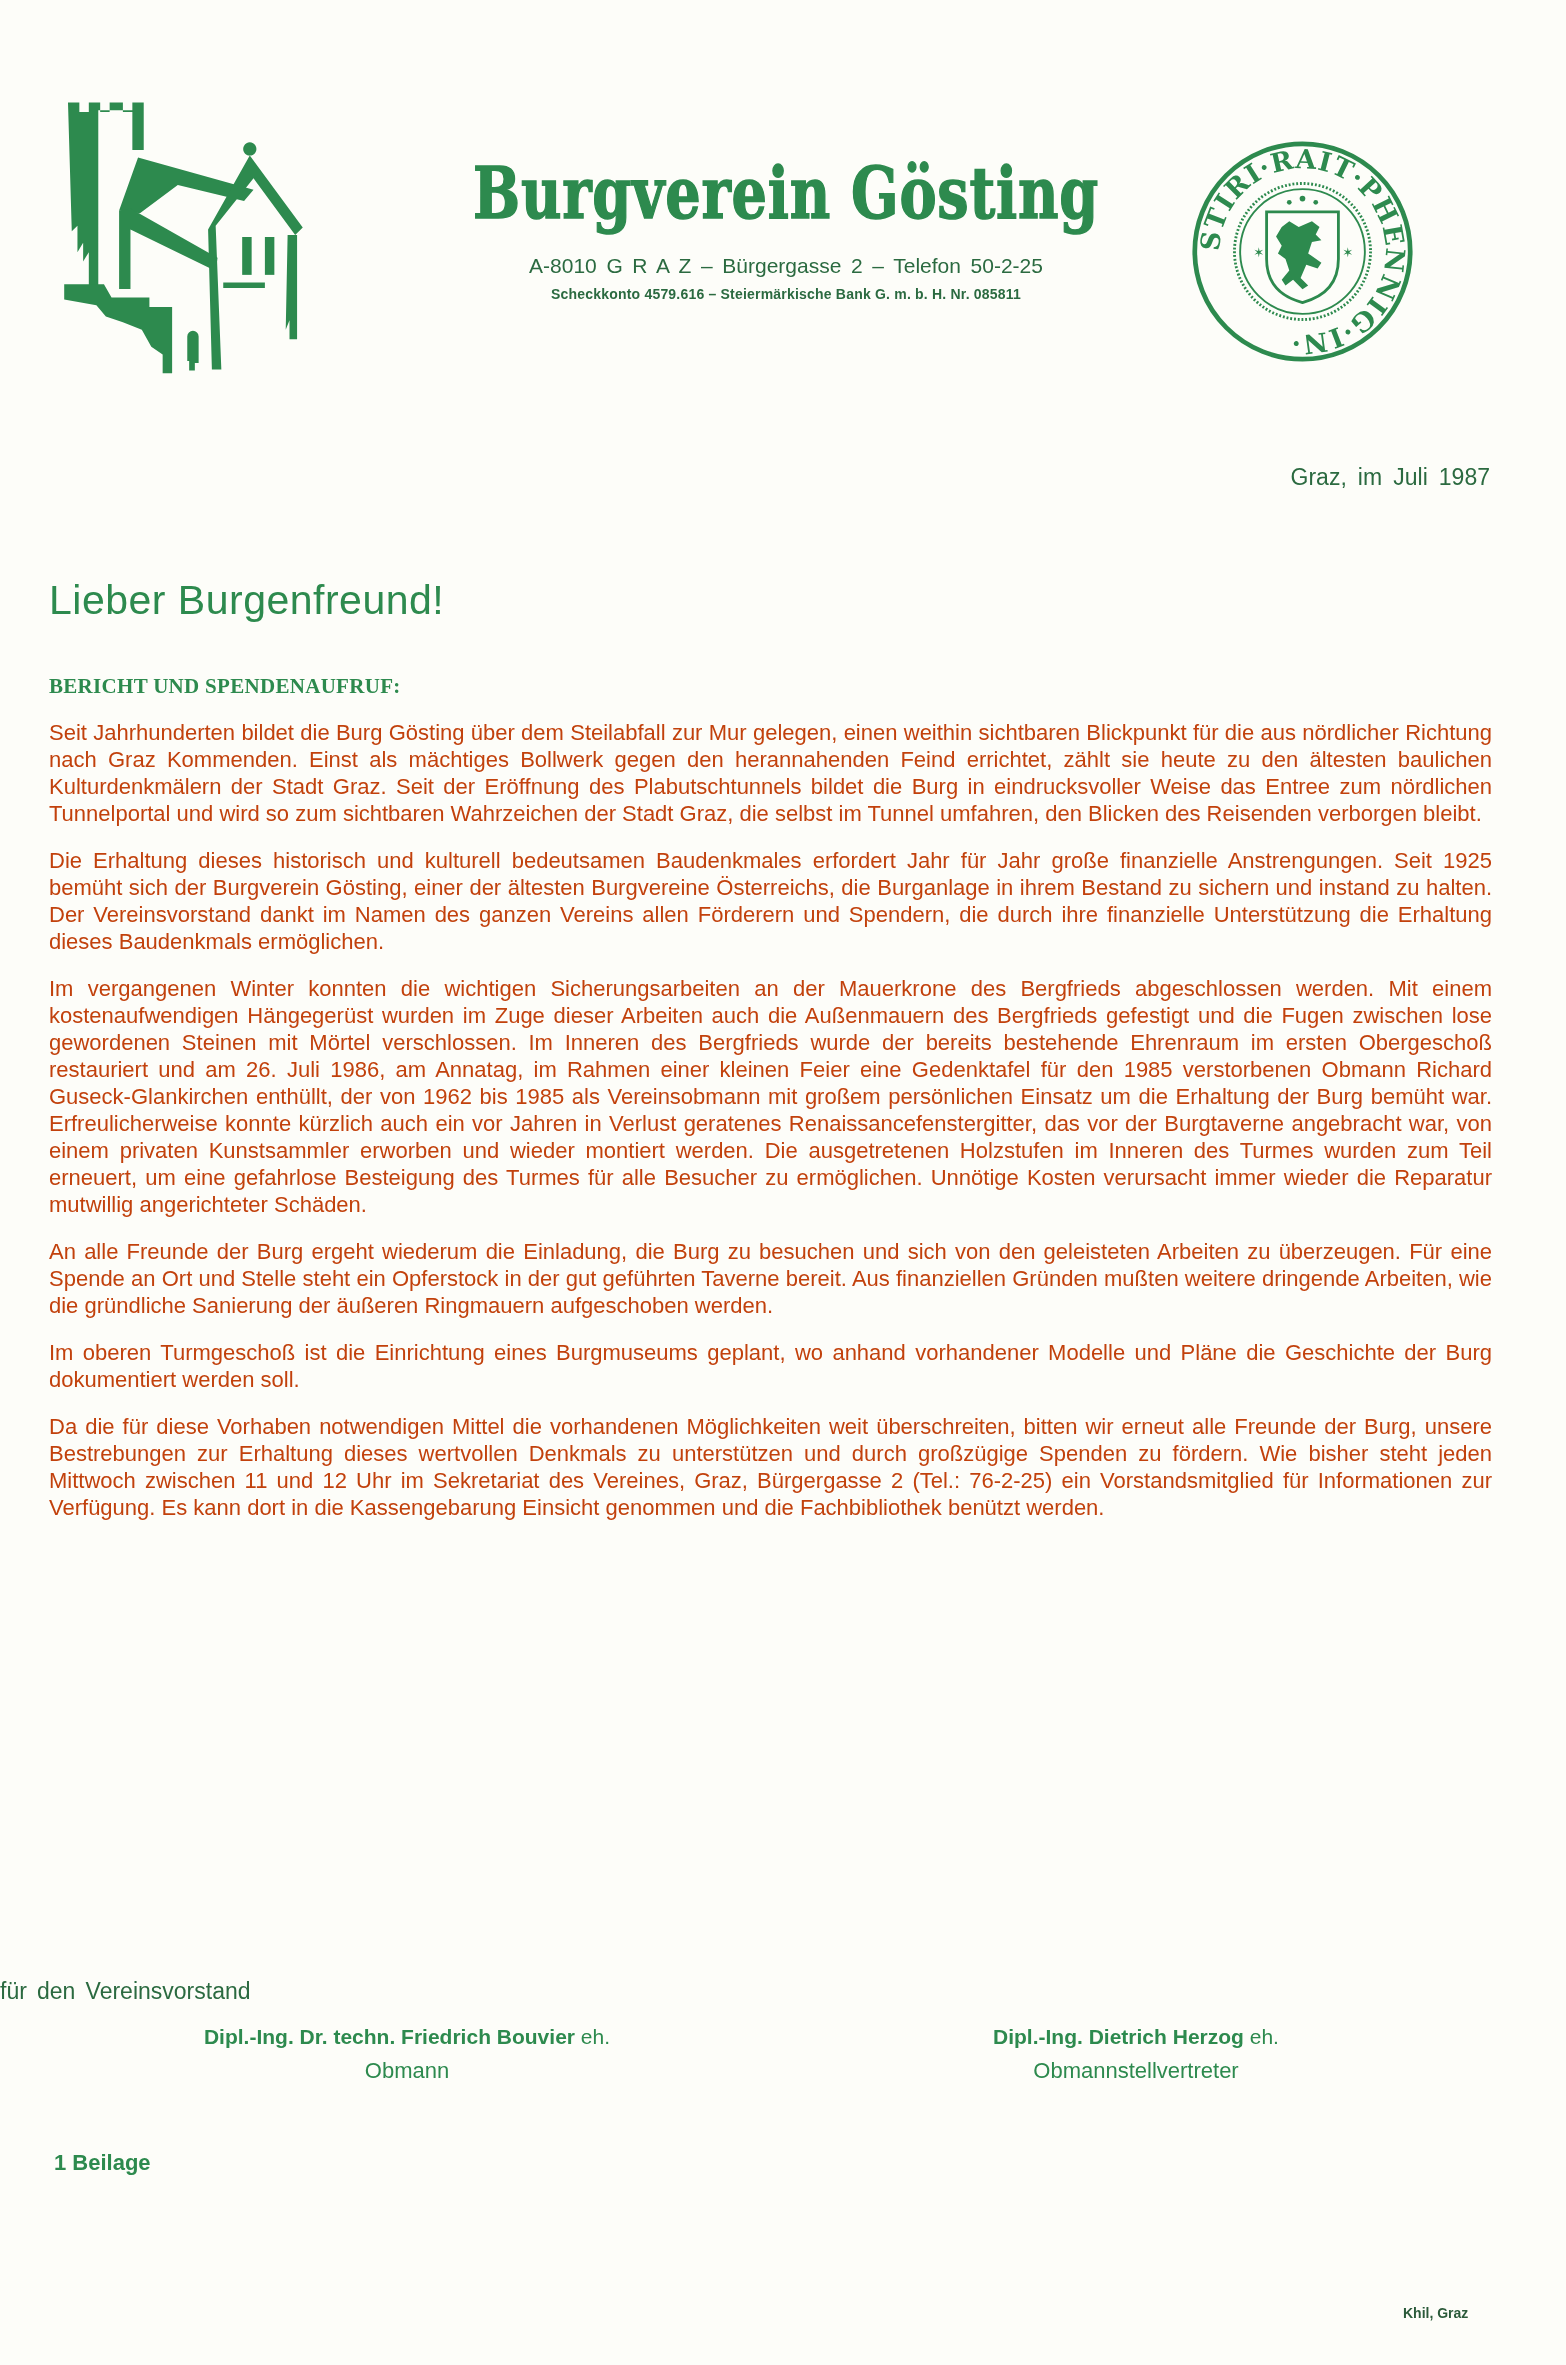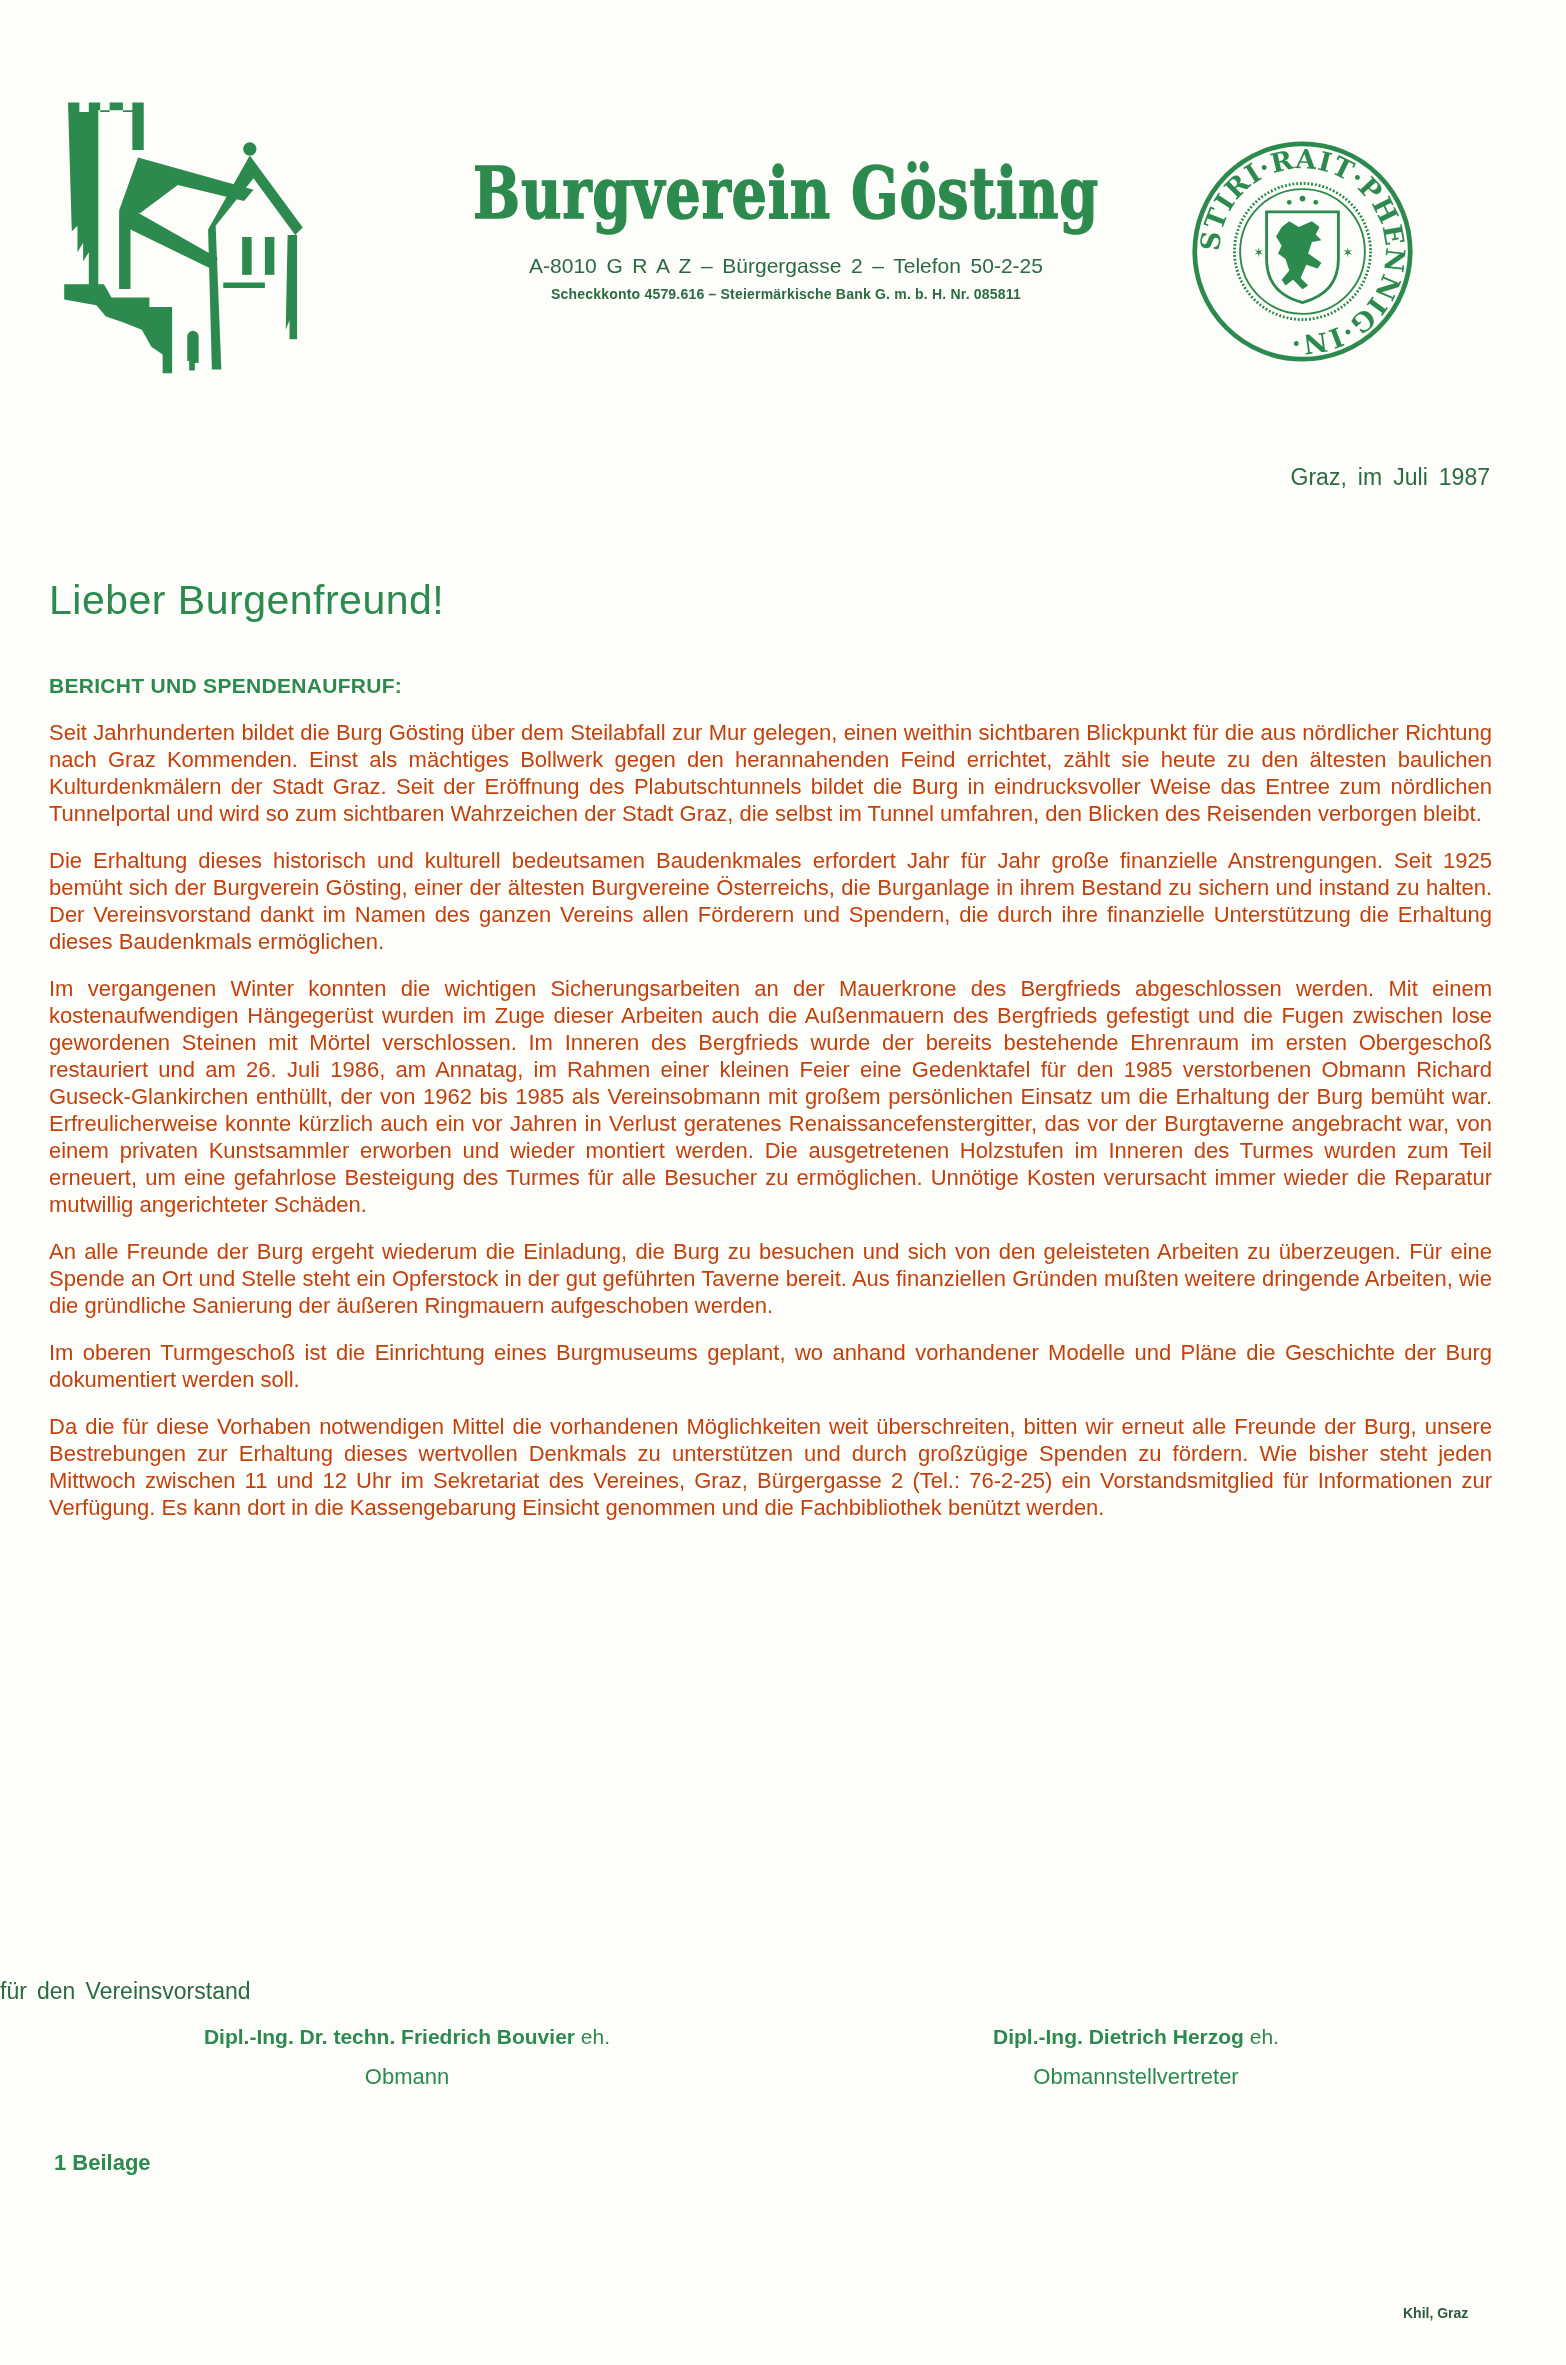--- a/index.html
+++ b/index.html
@@ -38,41 +38,41 @@
     letter-spacing: 0.2px;
   }
 
   .date-line {
     right: 76px; top: 464px; font-size: 23px; color: #2b6a40; word-spacing: 4.7px;
   }
   .greeting {
     left: 49px; top: 577px; font-size: 41px; color: #2d8a4e; letter-spacing: 0.5px;
   }
   .subject {
-    left: 49px; top: 674px; font-size: 21px; font-weight: bold; color: #2d8a4e; letter-spacing: 0.3px;
+    left: 49px; top: 674px; font-size: 21px; font-weight: bold; color: #2d8a4e; letter-spacing: 0.3px; font-family: Liberation Serif, serif;
   }
 
   .body-text {
     left: 49px; width: 1443px; top: 719px;
     font-size: 22px; line-height: 27px;
     text-align: justify;
     color: #c2410c;
   }
   .body-text p { margin: 0 0 20px 0; }
 
   .sign-intro {
     left: 0; width: 1566px; top: 1978px; text-align: left;
     font-size: 23px; color: #2b6a40; word-spacing: 3.8px;
   }
   .sig { top: 2025px; text-align: center; }
   .sig-left { left: 123px; width: 568px; }
   .sig-right { left: 909px; width: 454px; }
   .sig-name { font-size: 21px; font-weight: bold; color: #2d8a4e; }
   .sig-name .eh { font-weight: normal; }
-  .sig-role { font-size: 22px; color: #2d8a4e; margin-top: 15px; }
+  .sig-role { font-size: 22px; color: #2d8a4e; margin-top: 9px; }
 
   .enclosure {
     left: 54px; top: 2150px; font-size: 22px; font-weight: bold; color: #2d8a4e;
   }
   .printer {
     left: 1403px; top: 2305px; font-size: 14px; font-weight: bold; color: #2b5a3a;
   }
 </style>
 </head>
 <body>

